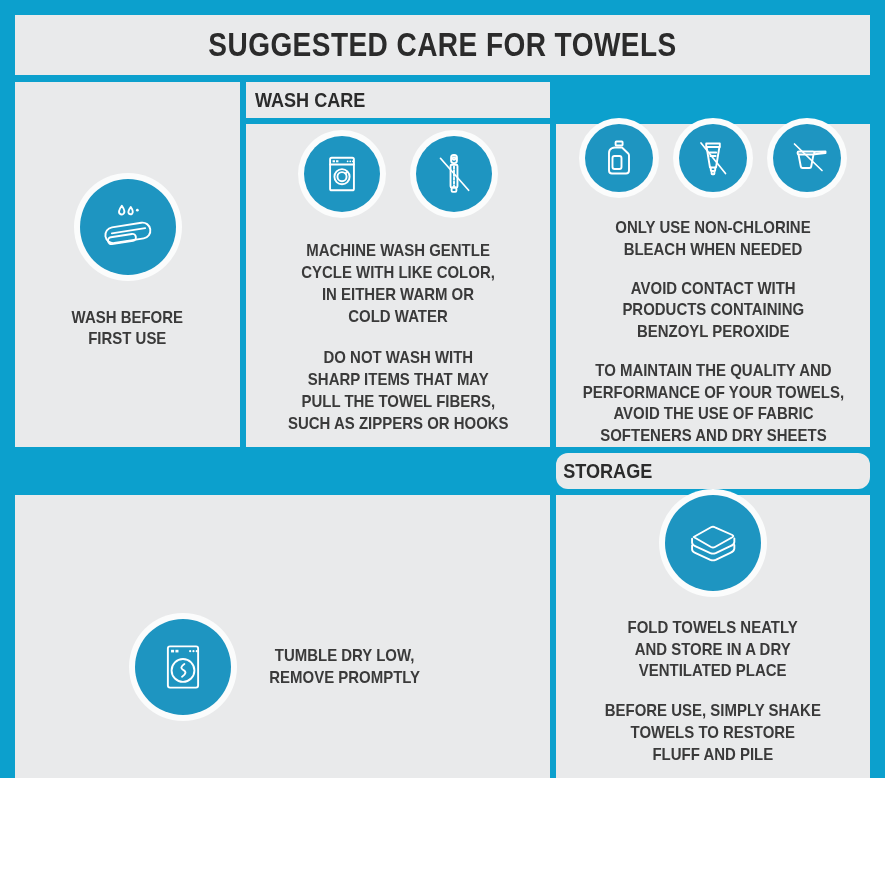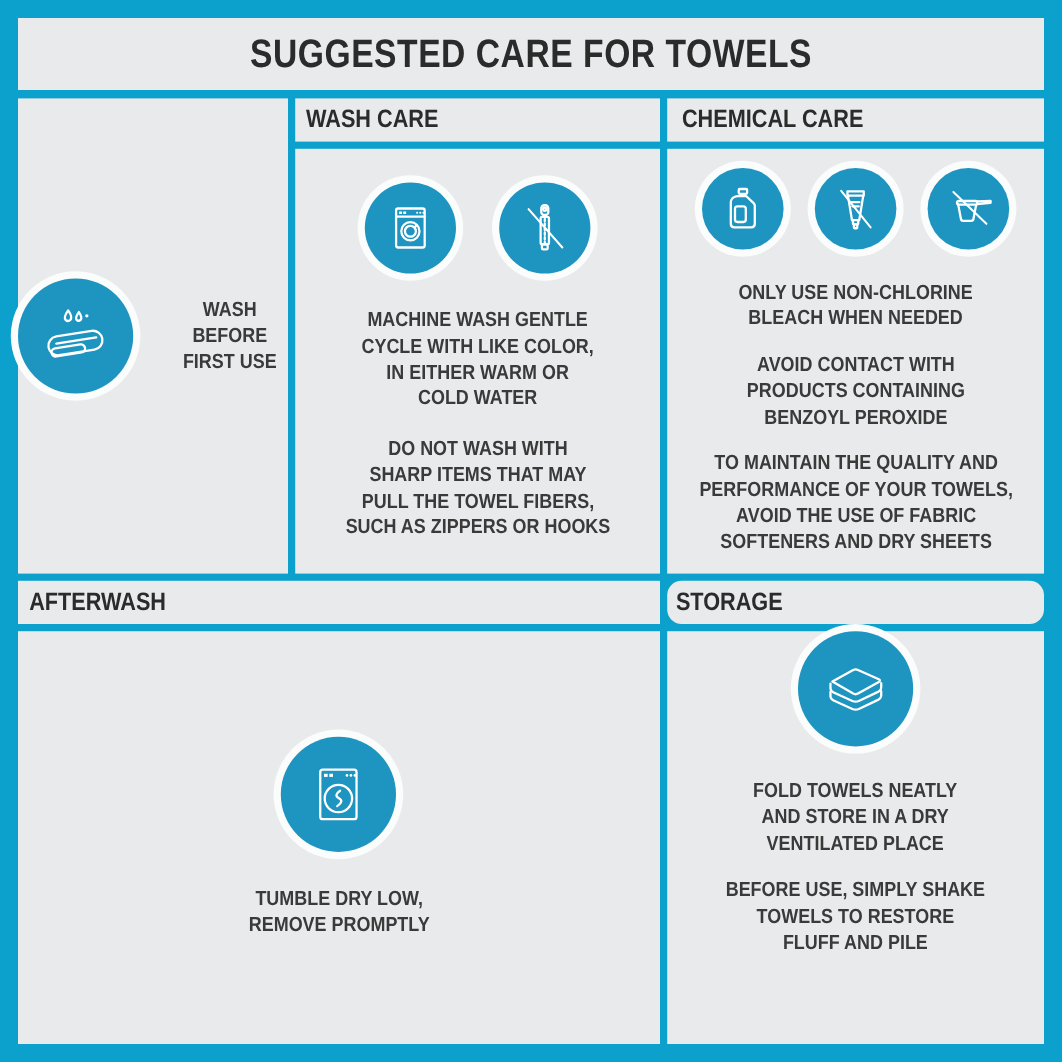--- a/index.html
+++ b/index.html
@@ -1,17 +1,17 @@
 <!DOCTYPE html>
 <html><head>
 <meta charset="utf-8">
 <style>
   html,body { margin:0; padding:0; background:#ffffff; }
   .frame {
-    width:885px; height:885px; box-sizing:border-box;
+    width:885px; height:778px; box-sizing:border-box;
     background:#0CA0CD; padding:15px;
     display:flex; flex-direction:column; gap:7px;
     font-family:"Liberation Sans","DejaVu Sans",sans-serif;
     font-weight:bold; color:#333;
   }
   .titlebar {
     flex:0 0 60px; background:#E9EAEB;
     display:flex; align-items:center; justify-content:center;
   }
   .title {
@@ -23,33 +23,33 @@
     grid-template-columns:225px 1fr 314px;
     grid-template-rows:36px 1fr 36px 344px;
   }
   .cell { background:#E9EAEB; }
   .hdr { display:flex; align-items:center; }
   .hdr span { font-size:21px; color:#2b2b2b; white-space:nowrap; transform:scaleX(.86); }
   .h-washcare { grid-column:2; grid-row:1; }
   .h-chemcare { grid-column:3; grid-row:1; }
   .h-afterwash { grid-column:1/3; grid-row:3; }
   .h-storage { grid-column:3; grid-row:3;border-radius:12px; }
-  .c-washbefore { grid-column:1; grid-row:1/3; display:flex; flex-direction:row;
+  .c-washbefore { grid-column:1; grid-row:1/3; display:flex; flex-direction:column;
     align-items:center; justify-content:center; gap:32px; }
   .c-washcare { grid-column:2; grid-row:2; display:flex; flex-direction:column;
     align-items:center; justify-content:center; gap:20px; }
   .c-chemcare { grid-column:3; grid-row:2; display:flex; flex-direction:column;
     align-items:center; justify-content:center; gap:17px; }
   .c-afterwash { grid-column:1/3; grid-row:4; display:flex;
     align-items:center; justify-content:space-evenly; padding:0 40px; }
   .c-storage { grid-column:3; grid-row:4; display:flex; flex-direction:column;
     align-items:center; gap:18px; }
   .icons-row { display:flex; gap:36px; margin-bottom:8px; }
   .icons-row.tight { gap:26px; }
-  .item { display:flex; flex-direction:column; align-items:center; gap:28px; }
+  .item { display:flex; flex-direction:row; align-items:center; gap:28px; }
   .circle {
     border-radius:50%; background:#1E95C1;
     box-shadow:0 0 0 6px #FBFCFC;
     display:flex; align-items:center; justify-content:center; flex:0 0 auto;
   }
   .sz-96 { width:96px; height:96px; }
   .sz-76 { width:76px; height:76px; }
   .sz-68 { width:68px; height:68px; }
   .para, .caption {
     font-size:17px; line-height:1.28; text-align:center;
@@ -86,23 +86,20 @@
         </svg>
       </div>
       <div class="caption">WASH BEFORE
 FIRST USE</div>
     </div>
 
     <div class="cell hdr h-washcare">
       <span>WASH CARE</span>
     </div>
 
-    <div class="cell hdr h-chemcare">
-      <span>CHEMICAL CARE</span>
-    </div>
 
     <div class="cell c-washcare">
       <div class="icons-row">
         <div class="circle sz-76">
           <svg class="ic" width="52" height="52" viewBox="0 0 48 48">
             <rect x="13" y="9" width="22" height="30" rx="1.5"></rect>
             <path d="M13 15.2 H35"></path>
             <rect class="fill" x="15.3" y="11.3" width="2.2" height="1.9"></rect>
             <rect class="fill" x="18.5" y="11.3" width="2.2" height="1.9"></rect>
             <circle class="fill" cx="29.2" cy="12.3" r=".8"></circle>
@@ -167,23 +164,20 @@
 BLEACH WHEN NEEDED</div>
       <div class="para">AVOID CONTACT WITH
 PRODUCTS CONTAINING
 BENZOYL PEROXIDE</div>
       <div class="para">TO MAINTAIN THE QUALITY AND
 PERFORMANCE OF YOUR TOWELS,
 AVOID THE USE OF FABRIC
 SOFTENERS AND DRY SHEETS</div>
     </div>
 
-    <div class="cell hdr h-afterwash">
-      <span>AFTERWASH</span>
-    </div>
 
     <div class="cell hdr h-storage">
       <span>STORAGE</span>
     </div>
 
     <div class="cell c-afterwash">
       <div class="item">
         <div class="circle sz-96">
           <svg class="ic" width="66" height="66" viewBox="0 0 48 48">
             <rect x="13" y="9" width="22" height="30" rx="1.5"></rect>

